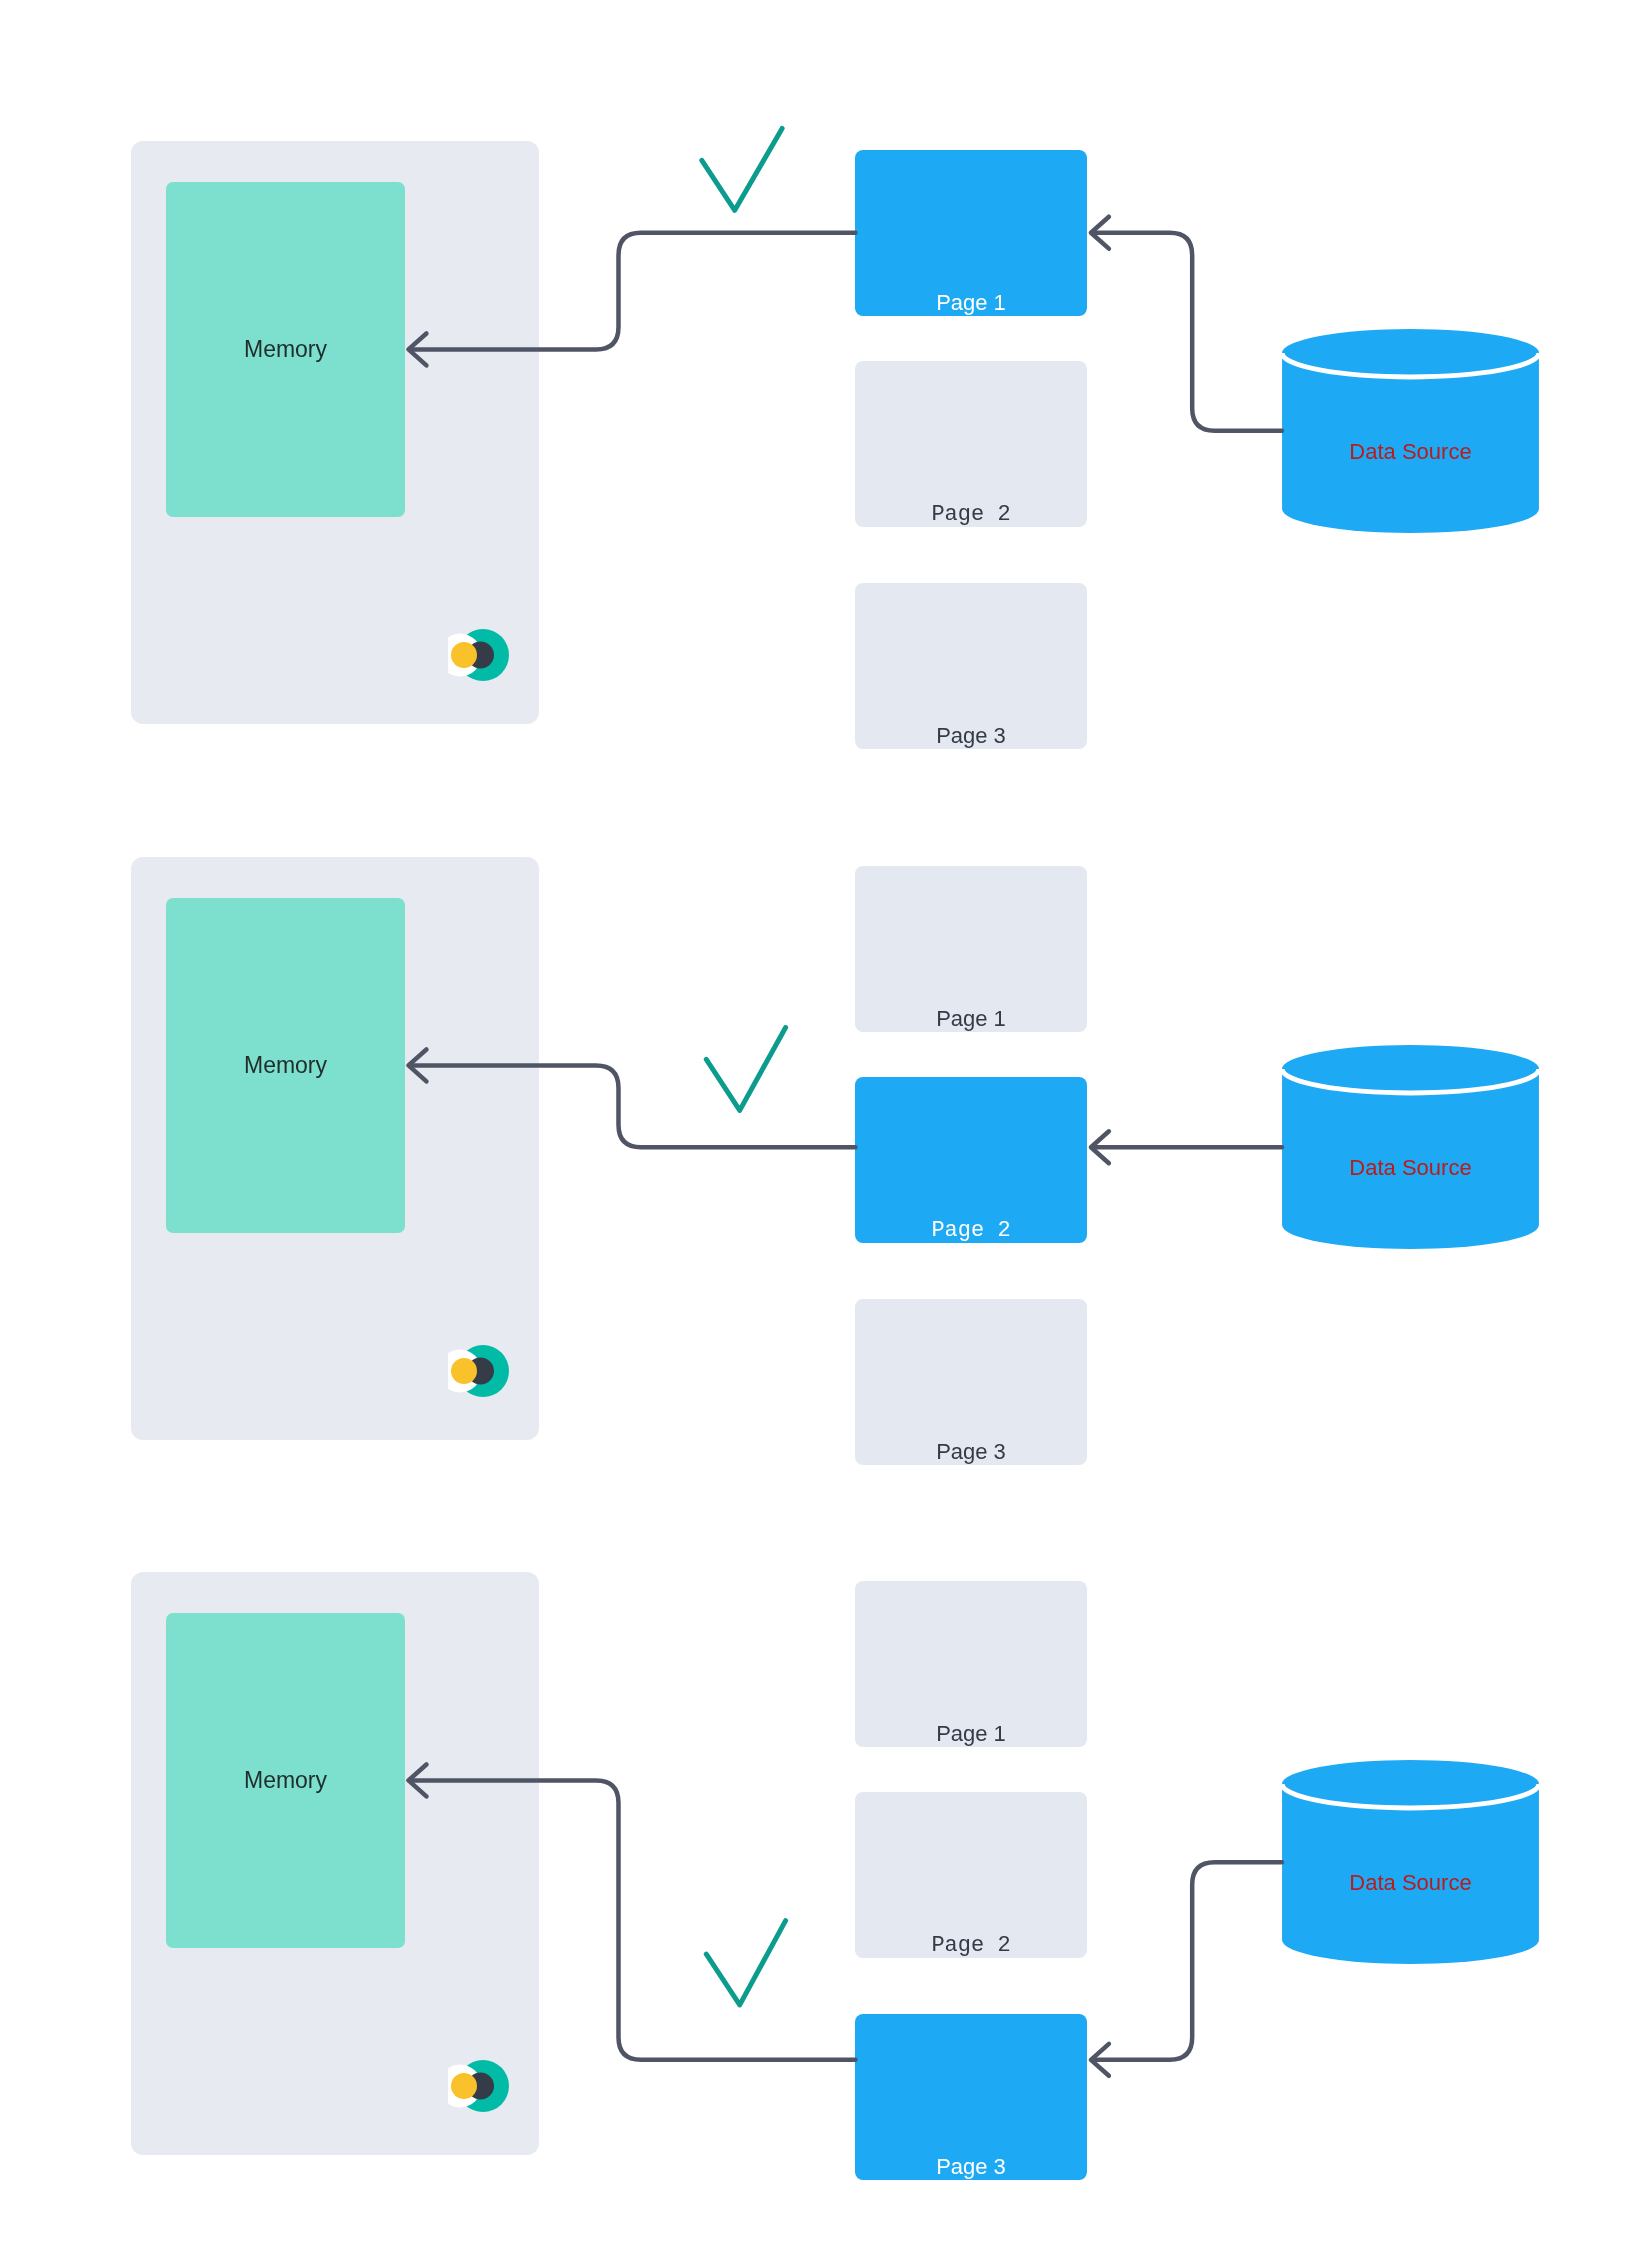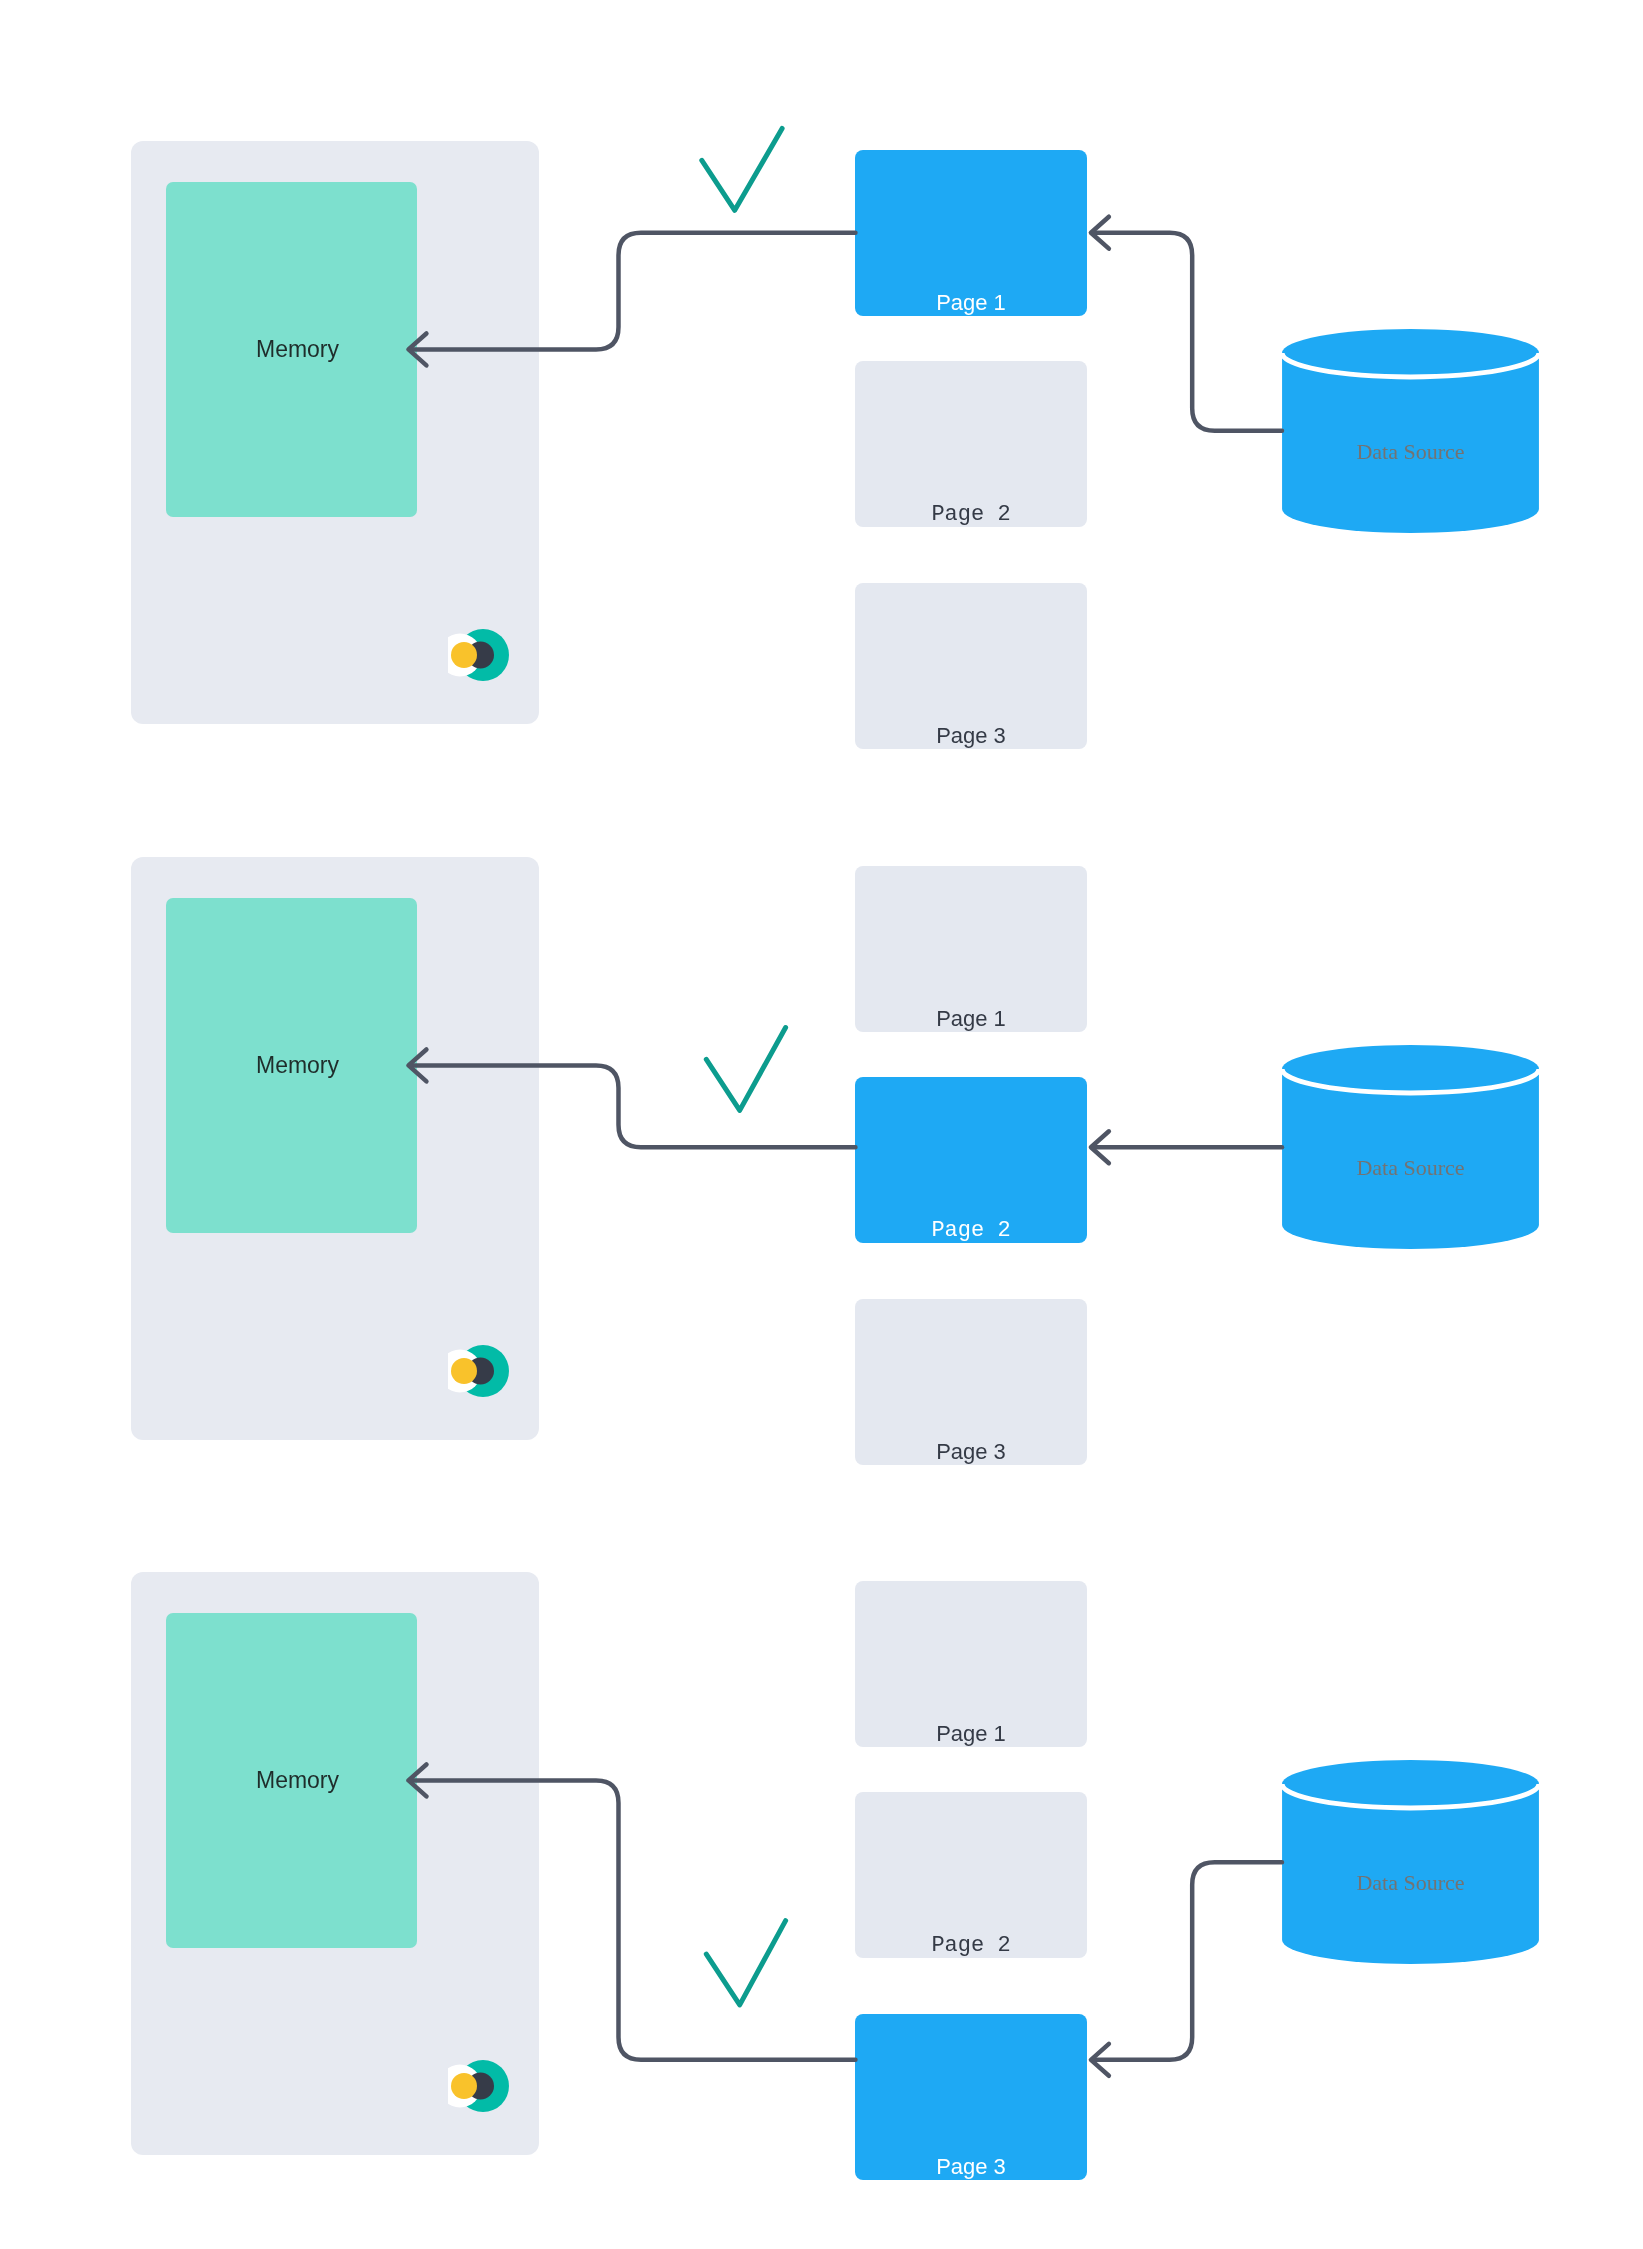--- a/index.html
+++ b/index.html
@@ -39,21 +39,20 @@
     top: 41px;
     width: 239px;
     height: 335px;
     background: #7de0ce;
     border-radius: 7px;
     display: flex;
     align-items: center;
     justify-content: center;
     font-size: 23px;
     color: #1f2d2b;
-    padding-left: 12px;
   }
   .logo {
     position: absolute;
     left: 317px;
     top: 484px;
     width: 70px;
     height: 60px;
   }
 
   .page {
@@ -94,22 +93,21 @@
   .ds-label {
     position: absolute;
     left: 0;
     right: 0;
     top: 100px;
     height: 46px;
     display: flex;
     align-items: center;
     justify-content: center;
     font-size: 22px;
-    color: #737373;
-    font-family: Liberation Serif, serif;
+    color: #b91c1c;
   }
 
   .overlay {
     position: absolute;
     left: 0;
     top: -40px;
     width: 1408px;
     height: 663px;
     pointer-events: none;
   }

